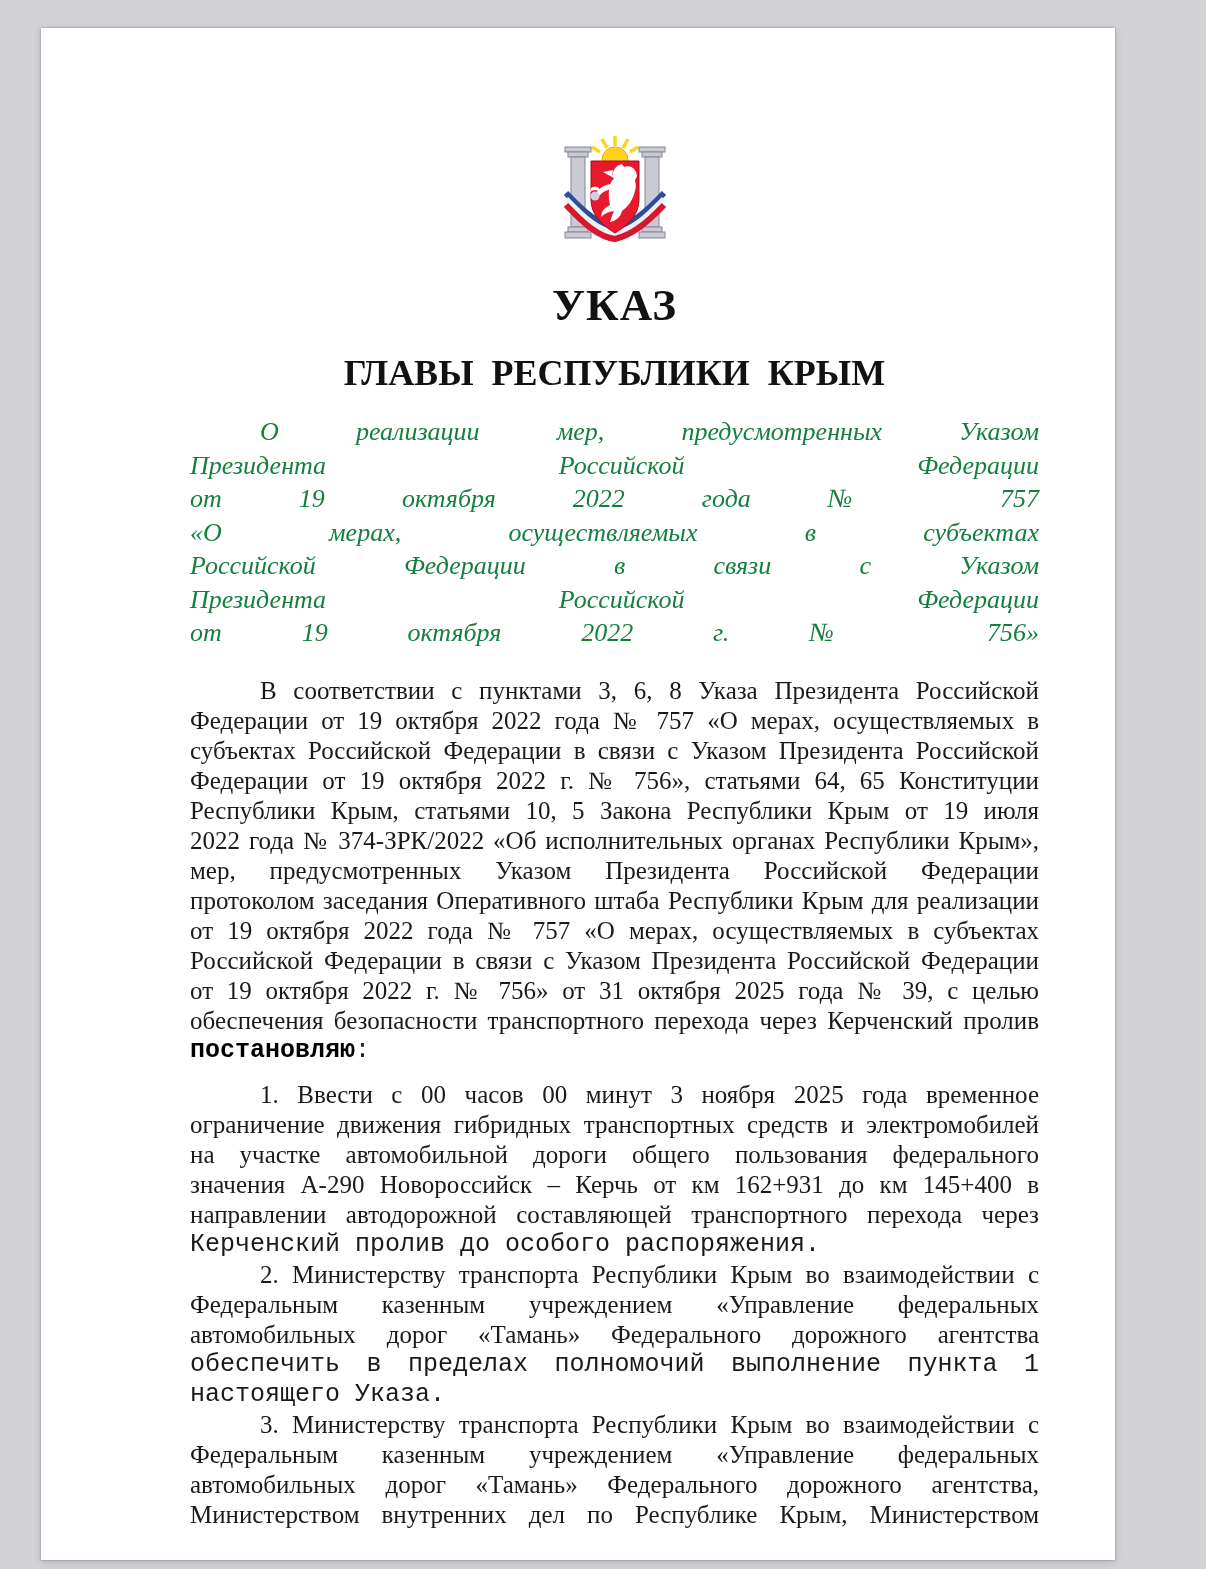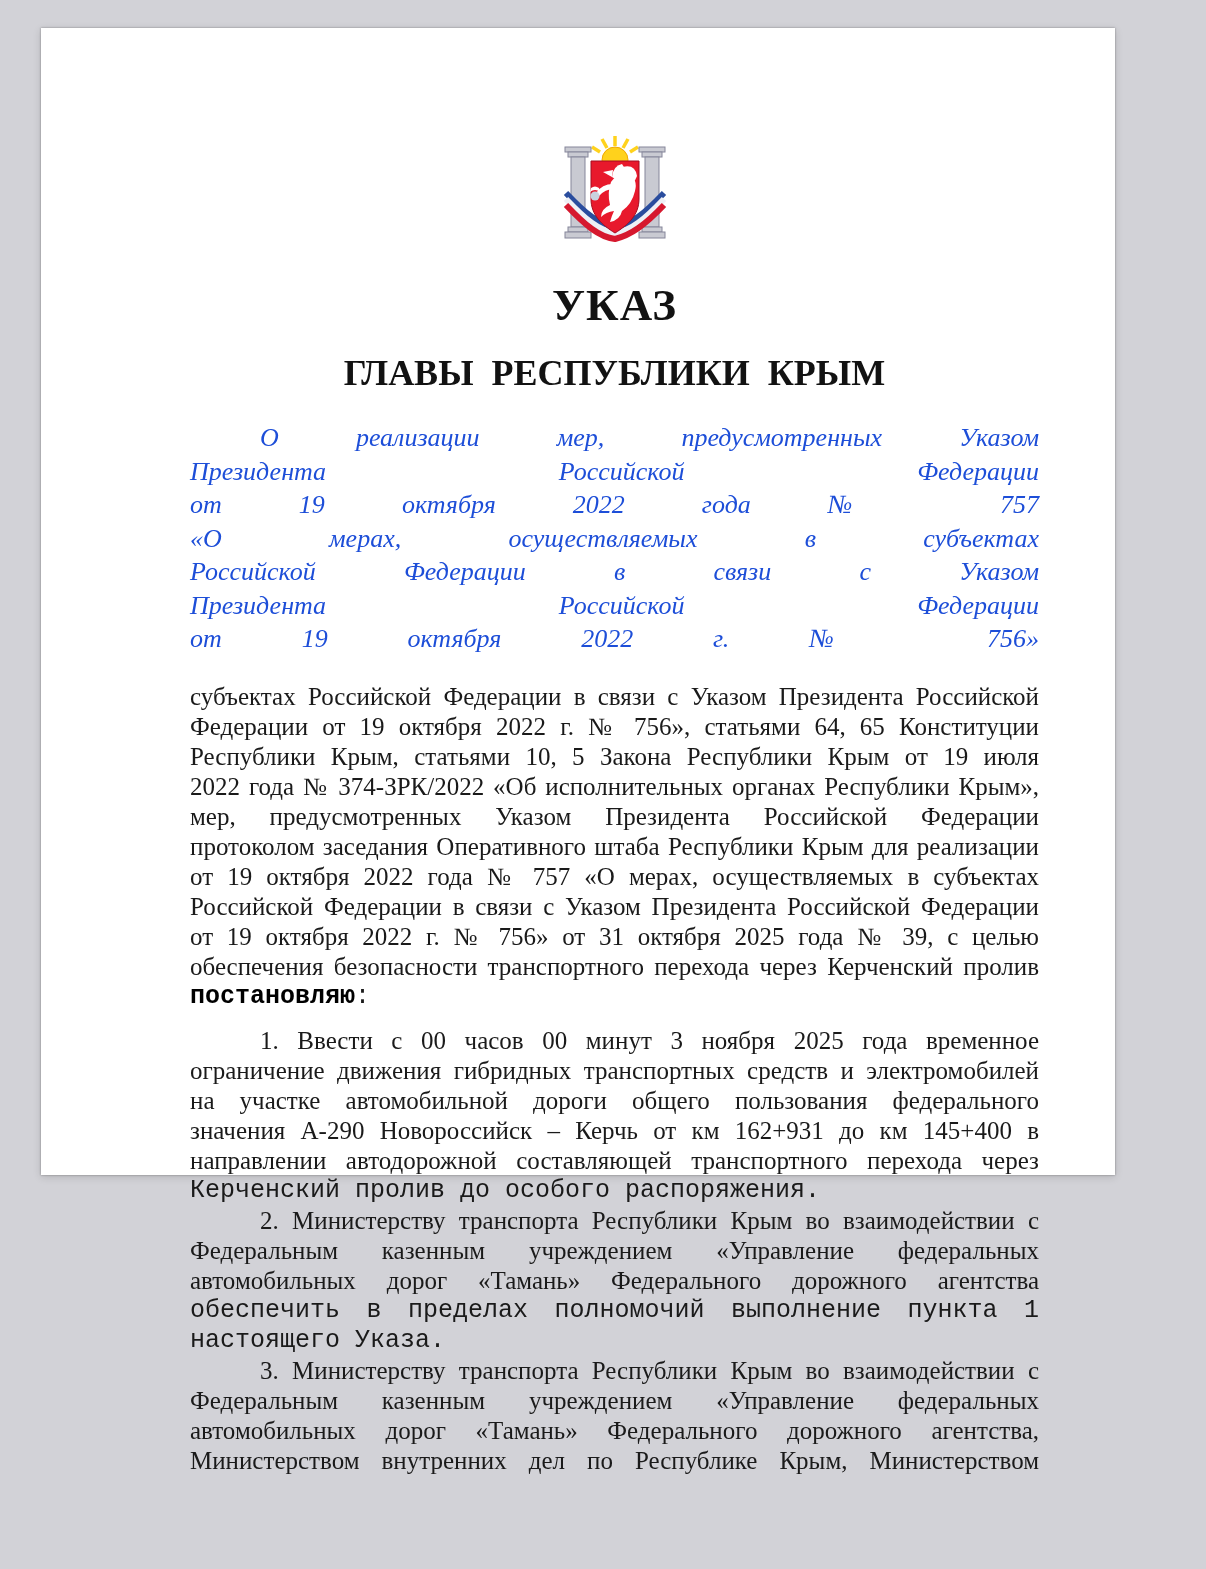--- a/index.html
+++ b/index.html
@@ -6,21 +6,21 @@
   body {
     width: 1206px; height: 1569px;
     background: #d2d2d7;
     position: relative;
     overflow: hidden;
     font-family: "Liberation Serif", "DejaVu Serif", serif;
   }
   .page {
     position: absolute;
     left: 41px; top: 28px;
-    width: 1074px; height: 1147px;
+    width: 1074px; height: 1532px;
     background: #ffffff;
     box-shadow: 0 0 2px rgba(0,0,0,0.35), 0 2px 8px rgba(0,0,0,0.15);
     box-sizing: border-box;
     padding: 0 76px 0 149px;
   }
   .emblem {
     display: block;
     margin: 107px auto 0;
     width: 108px; height: 116px;
   }
@@ -36,25 +36,25 @@
   .subtitle {
     margin: 26px 0 0;
     text-align: center;
     font-size: 36px;
     line-height: 36px;
     font-weight: bold;
     word-spacing: 9px;
     color: #121212;
   }
   .subject {
-    margin-top: 30px;
+    margin-top: 24px;
     font-style: italic;
     font-size: 26px;
     line-height: 33.5px;
-    color: #1d4ed8;
+    color: #15803d;
   }
   .bodytext {
     font-size: 25px;
     line-height: 30px;
     color: #1a1a1a;
   }
   .preamble { margin-top: 26px; }
   .item-first { margin-top: 14px; }
   .tline { text-align: justify; text-align-last: justify; }
   .tline.first { text-indent: 70px; }
@@ -127,20 +127,22 @@
         <div class="tline">«О мерах, осуществляемых в субъектах</div>
         <div class="tline">Российской Федерации в связи с Указом</div>
         <div class="tline">Президента Российской Федерации</div>
         <div class="tline">от 19 октября 2022 г. № 756»</div>
       </div>
   </div>
 
   <div class="bodytext">
 
     <div class="preamble">
+        <div class="tline first">В соответствии с пунктами 3, 6, 8 Указа Президента Российской</div>
+        <div class="tline">Федерации от 19 октября 2022 года № 757 «О мерах, осуществляемых в</div>
         <div class="tline">субъектах Российской Федерации в связи с Указом Президента Российской</div>
         <div class="tline">Федерации от 19 октября 2022 г. № 756», статьями 64, 65 Конституции</div>
         <div class="tline">Республики Крым, статьями 10, 5 Закона Республики Крым от 19 июля</div>
         <div class="tline">2022 года № 374-ЗРК/2022 «Об исполнительных органах Республики Крым»,</div>
         <div class="tline">мер, предусмотренных Указом Президента Российской Федерации</div>
         <div class="tline">протоколом заседания Оперативного штаба Республики Крым для реализации</div>
         <div class="tline">от 19 октября 2022 года № 757 «О мерах, осуществляемых в субъектах</div>
         <div class="tline">Российской Федерации в связи с Указом Президента Российской Федерации</div>
         <div class="tline">от 19 октября 2022 г. № 756» от 31 октября 2025 года № 39, с целью</div>
         <div class="tline">обеспечения безопасности транспортного перехода через Керченский пролив</div>

